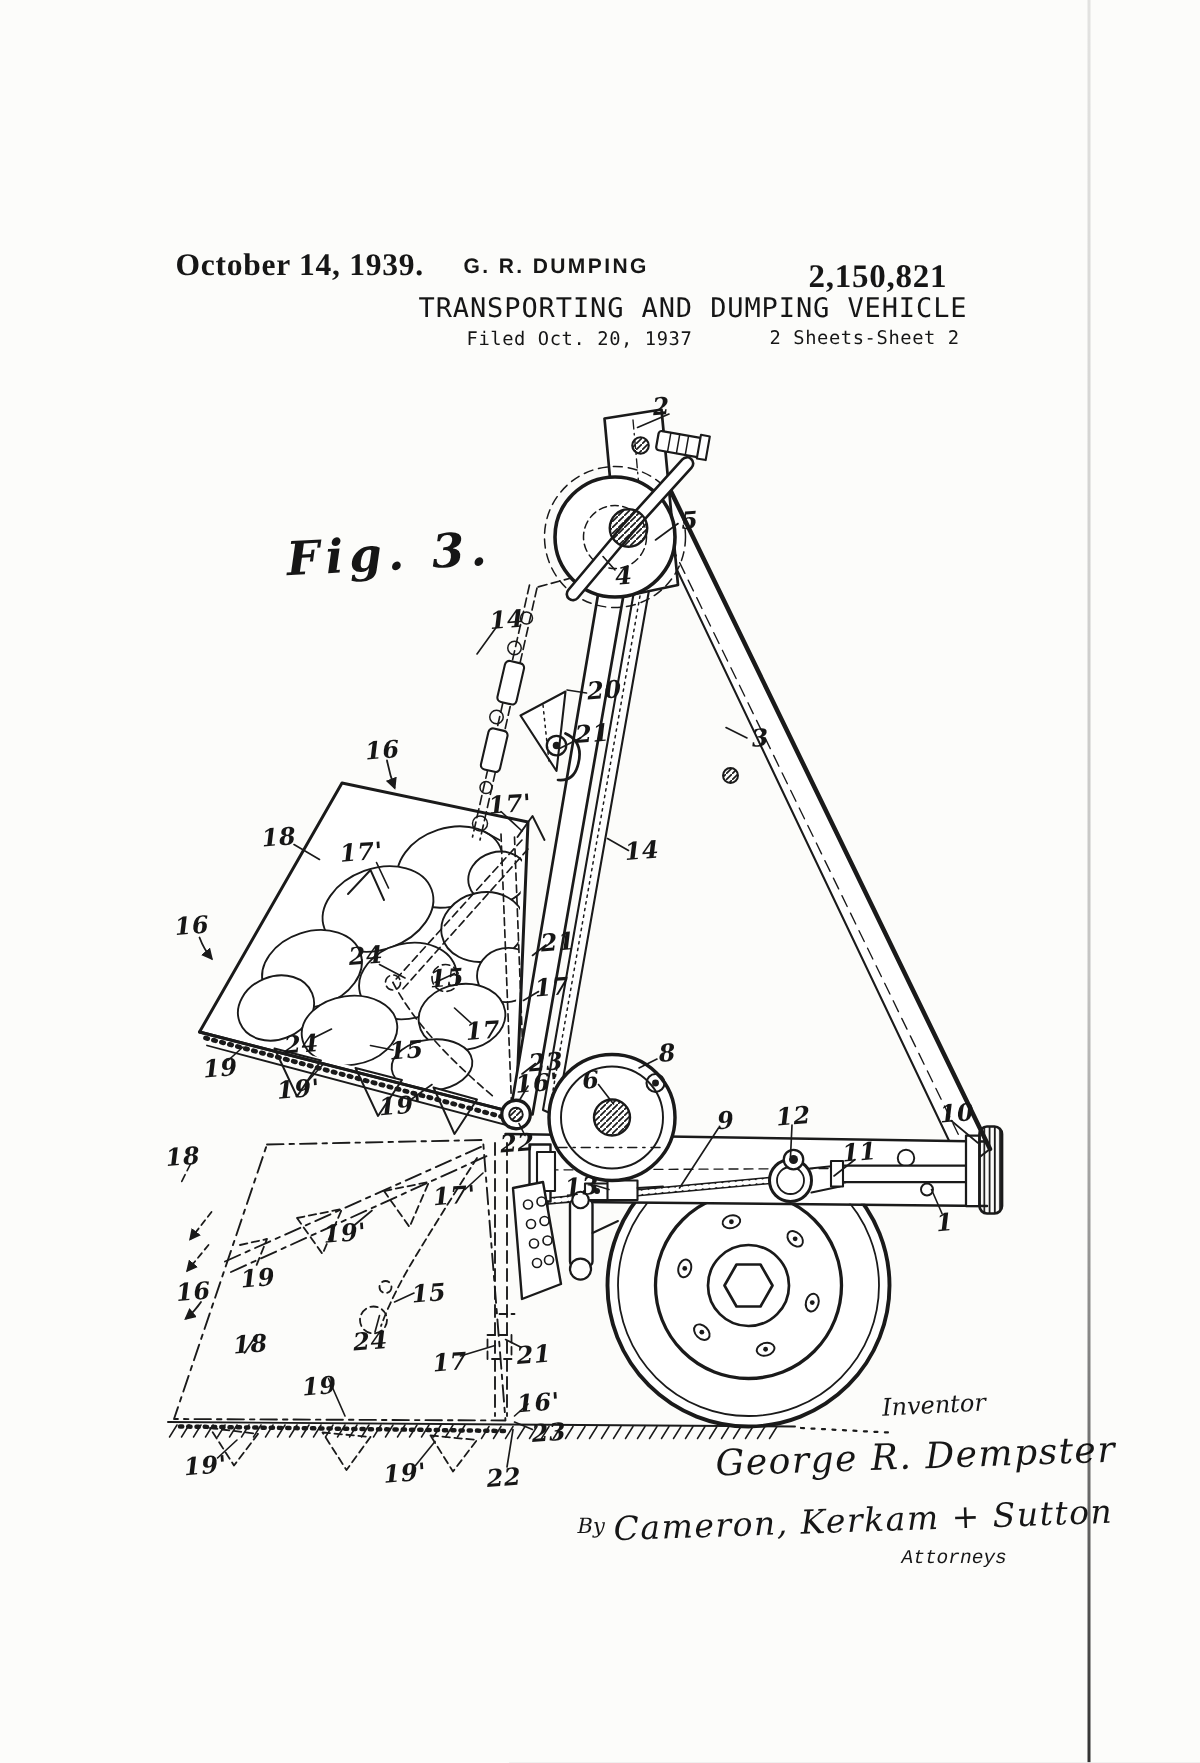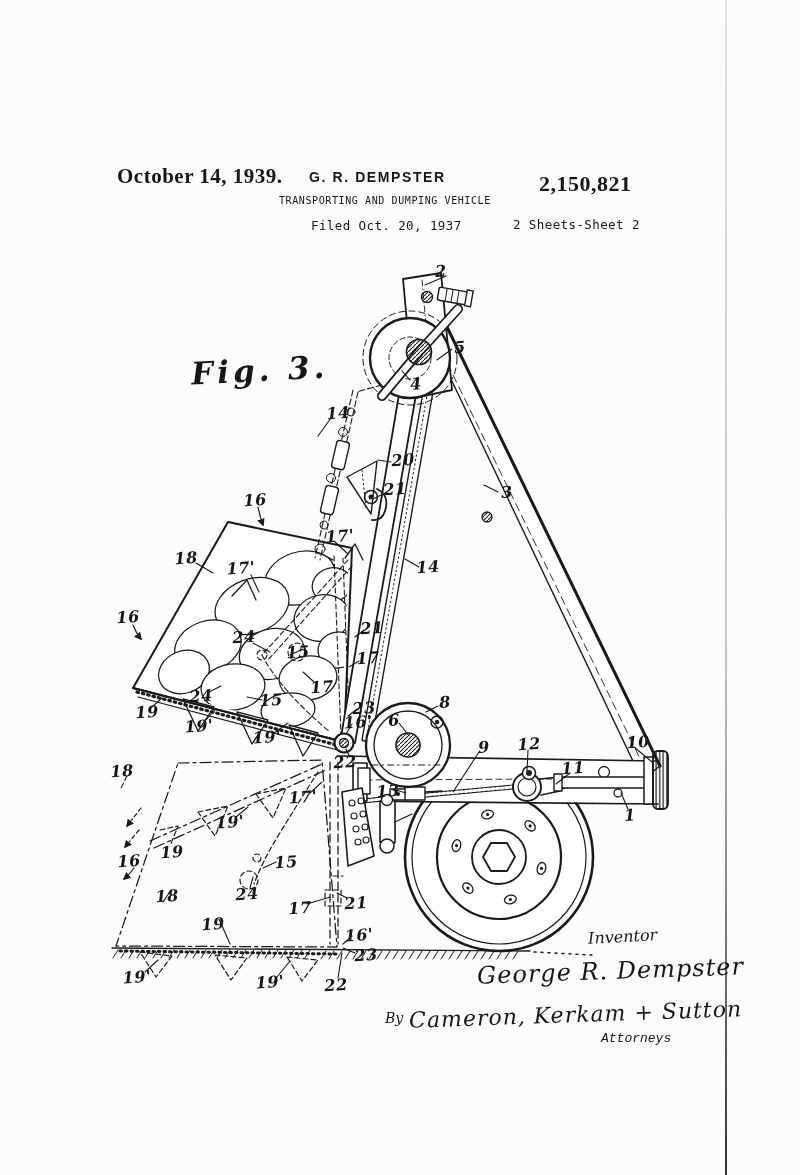--- a/index.html
+++ b/index.html
@@ -5,21 +5,21 @@
   html,body{margin:0;padding:0;background:#e8e8e6;}
   .sheet{position:relative;width:800px;height:1175px;background:#fcfcfa;overflow:hidden;
          font-family:"Liberation Serif",serif;color:#161616;}
   .abs{position:absolute;white-space:nowrap;}
   
   .date{left:117px;top:164px;font-size:21px;font-weight:bold;letter-spacing:.5px;}
   .author{left:309px;top:169px;font-family:"Liberation Sans",sans-serif;font-size:14px;
           font-weight:bold;letter-spacing:1.6px;}
   .patnum{left:539px;top:171px;font-size:22px;font-weight:bold;letter-spacing:.5px;}
   .tw{font-family:"DejaVu Sans Mono",monospace;}
-  .title{left:279px;top:195px;font-size:10px;letter-spacing:.6px;text-align:right;}
+  .title{left:279px;top:195px;font-size:18px;letter-spacing:.6px;text-align:right;}
   .filed{left:311px;top:218px;font-size:12.5px;letter-spacing:.4px;}
   .sheetno{left:513px;top:217px;font-size:12.5px;letter-spacing:.4px;}
   
   .figcap{left:191px;top:352px;font-family:"DejaVu Serif",serif;font-style:italic;
           font-weight:bold;font-size:31px;letter-spacing:4px;transform:rotate(-3deg);}
   
   .ref{position:absolute;font-family:"DejaVu Serif",serif;font-style:italic;font-weight:bold;
        font-size:16px;transform:translate(-50%,-50%) rotate(-4deg);letter-spacing:0.5px;}
   
   .script{font-family:"DejaVu Serif",serif;font-style:italic;}
@@ -32,21 +32,21 @@
   .edge{left:725px;top:0;width:2px;height:1175px;
         background:linear-gradient(to bottom,rgba(0,0,0,.10),rgba(0,0,0,.22) 55%,rgba(0,0,0,.45) 75%,rgba(0,0,0,.8));}
   svg{position:absolute;left:0;top:0;}
 </style>
 </head>
 <body>
 
 <div class="sheet">
 
   <span class="abs date">October 14, 1939.</span>
-  <span class="abs author">G. R. DEMPSTER</span>
+  <span class="abs author">G. R. DUMPING</span>
   <span class="abs patnum">2,150,821</span>
   <span class="abs tw title">TRANSPORTING AND DUMPING VEHICLE</span>
   <span class="abs tw filed">Filed Oct. 20, 1937</span>
   <span class="abs tw sheetno">2 Sheets-Sheet 2</span>
 
   <span class="abs figcap">Fig. 3.</span>
 
   <svg width="800" height="1175" viewBox="0 0 800 1175">
     <defs>
       <pattern id="hatch" patternUnits="userSpaceOnUse" width="4" height="4">

